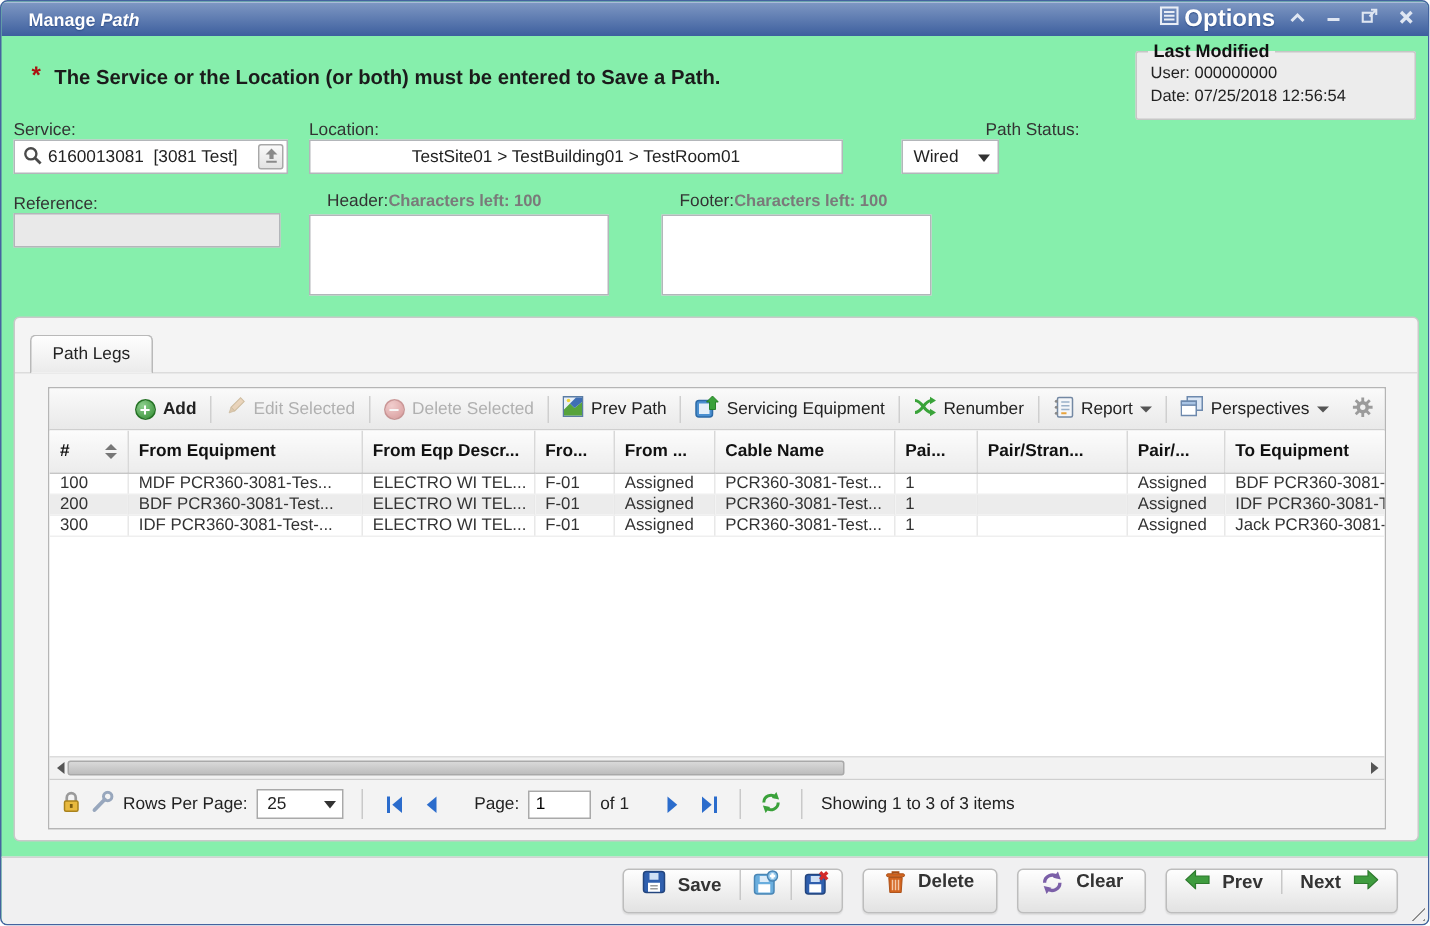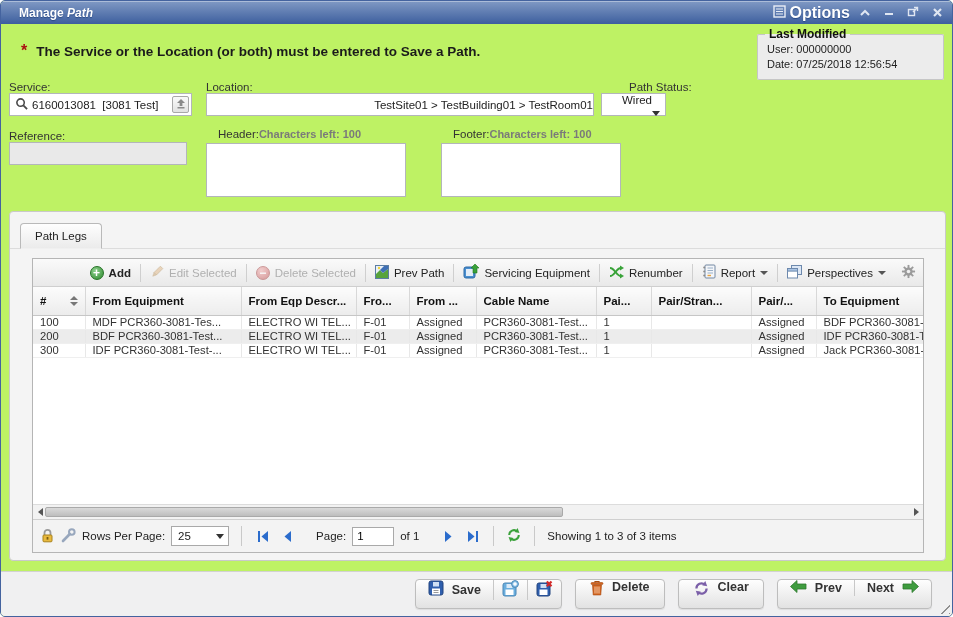--- a/index.html
+++ b/index.html
@@ -2,21 +2,21 @@
 <html style="--titlebar-top: #8099c4; --titlebar-bottom: #3d5f9e; --accent-blue: #2b6ccc; --required-red: #aa1111; --add-green: #3f9c3f;"><head>
 <meta charset="utf-8">
 <style>
   :root{
     --titlebar-top:#8099c4; --titlebar-bottom:#3d5f9e; --accent-blue:#2b6ccc;
     --required-red:#aa1111; --add-green:#3f9c3f;
   }
   *{box-sizing:border-box;}
   html,body{margin:0;padding:0;background:#fff;font-family:"Liberation Sans",sans-serif;}
   .window{position:relative;width:953px;height:617px;border:1px solid #44639f;border-radius:5px;
-    overflow:hidden;background:#bef264;}
+    overflow:hidden;background:#86efac;}
   
   .titlebar{position:absolute;left:0;top:0;right:0;height:23px;
     background:linear-gradient(var(--titlebar-top),var(--titlebar-bottom));
     display:flex;align-items:center;padding:0 6px;color:#fff;
     box-shadow:inset 0 1px 0 rgba(255,255,255,.35);}
   .titlebar .wtitle{flex:1;font-size:12px;font-weight:bold;text-shadow:0 1px 1px #2a4a85;padding-left:12px;}
   .wtitle em{font-style:italic;}
   .tb-btn{display:flex;align-items:center;gap:4px;margin-left:12px;cursor:default;}
   .tb-btn span.lbl{font-size:16px;font-weight:bold;text-shadow:0 1px 1px #2a4a85;}
   .winctl{width:18px;height:16px;display:flex;align-items:center;justify-content:center;margin-left:6px;}
@@ -30,22 +30,22 @@
   fieldset.lastmod legend{font-size:12px;font-weight:bold;color:#111;padding:0 4px;margin-left:-2px;}
   fieldset.lastmod .line{font-size:11px;color:#222;line-height:15px;}
   
   .flabel{position:absolute;font-size:11.5px;color:#333;}
   .fbox{position:absolute;height:23px;background:#fff;border:1px solid #b3b6ba;
     display:flex;align-items:center;font-size:11.5px;color:#222;}
   .svc{left:8px;top:92px;width:183px;padding:0 2px 0 5px;gap:4px;}
   .svc .val{flex:1;white-space:pre;}
   .svc-btn{width:17px;height:17px;border:1px solid #a8a8a8;background:linear-gradient(#fafafa,#e2e2e2);
     display:flex;align-items:center;justify-content:center;border-radius:2px;}
-  .loc{left:205px;top:92px;width:388px;justify-content:flex-end;}
-  .sel{cursor:default;flex-direction:column;}
+  .loc{left:205px;top:92px;width:356px;justify-content:center;}
+  .sel{cursor:default;}
   .sel .caret{margin-left:auto;border:4px solid transparent;border-top:5px solid #333;margin-top:5px;margin-right:5px;}
   .pstat{left:600px;top:92px;width:65px;padding-left:7px;}
   .ref{left:8px;top:141px;width:178px;background:#e9e9e9;}
   .charrow{position:absolute;display:flex;justify-content:flex-start;align-items:flex-end;margin-left:12px;}
   .charrow .cl{font-size:11px;font-weight:bold;color:#7a7a7a;}
   .tarea{position:absolute;top:142px;height:54px;background:#fff;border:1px solid #b3b6ba;resize:none;
     font-family:"Liberation Sans",sans-serif;font-size:11.5px;padding:3px;}
   
   .panel{position:absolute;left:8px;top:210px;width:937px;height:350px;background:#f4f4f4;
     border:1px solid #c9c9c9;border-radius:4px;}
@@ -192,21 +192,21 @@
             <line x1="1.5" y1="9.8" x2="8.5" y2="9.8" stroke="#8a8a8a" stroke-width="1.4"></line>
           </svg></span>
     </span>
   </div>
 
   <div class="flabel" style="left:205px;top:80px;">Location:</div>
   <div class="fbox loc">
     <span>TestSite01 &gt; TestBuilding01 &gt; TestRoom01</span>
   </div>
 
-  <div class="flabel" style="left:604px;top:80px;padding-left:24px;">Path Status:</div>
+  <div class="flabel" style="left:632px;top:80px;padding-left:24px;">Path Status:</div>
   <div class="fbox sel pstat">
     <span>Wired</span>
     <span class="caret"></span>
   </div>
 
   <div class="flabel" style="left:8px;top:129px;">Reference:</div>
   <div class="fbox ref">
       <span></span>
     </div>
 

